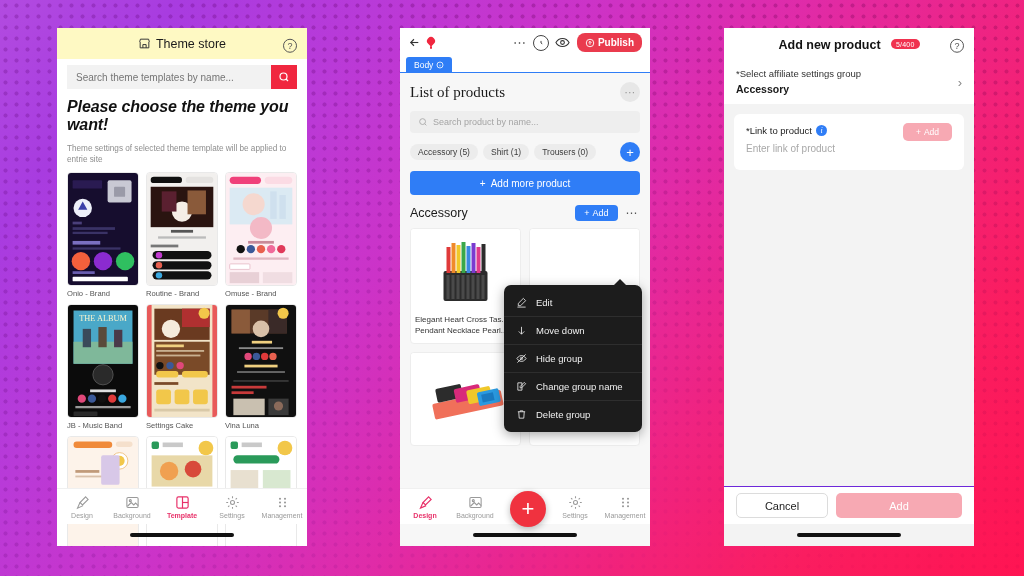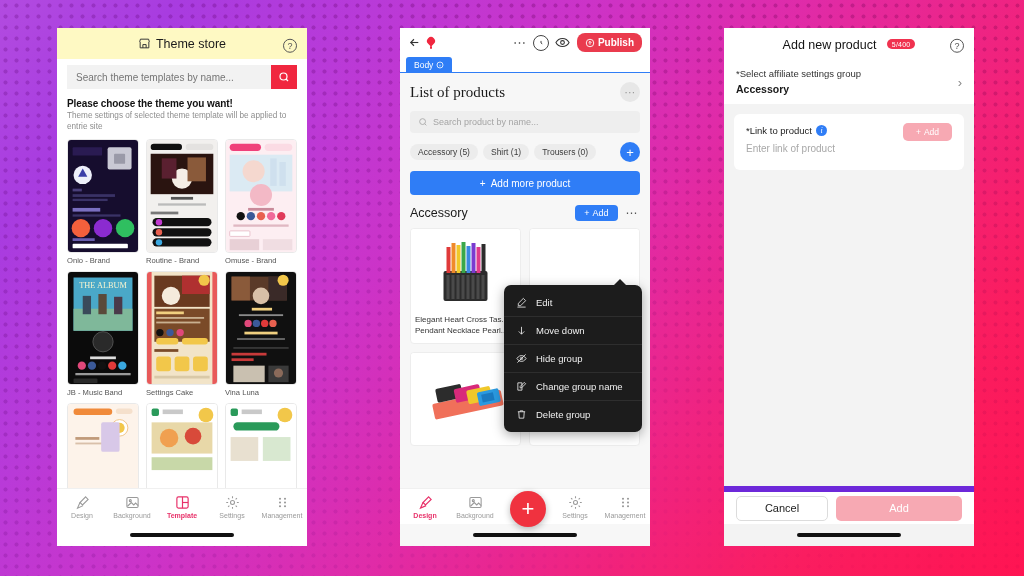--- a/index.html
+++ b/index.html
@@ -66,21 +66,21 @@
   .search-box {
     flex: 1; background: #f2f2f2; border: none; outline: none;
     font-size: 10px; color: #a9a9a9; padding: 0 9px;
     font-family: "Liberation Sans", sans-serif;
   }
   .search-btn {
     width: 26px; background: #f0273f; display: flex;
     align-items: center; justify-content: center; cursor: pointer;
   }
   .ts-body { padding: 2px 10px 0; }
-  .ts-h1 { font-size: 10px; font-weight: 700; color: #111; margin-bottom: 2px; letter-spacing:-.1px;}
+  .ts-h1 { font-size: 16px; font-weight: 700; color: #111; margin-bottom: 10px; letter-spacing:-.1px;font-style:italic;}
   .ts-sub { font-size: 8.2px; color: #8e8e8e; line-height: 1.3; margin-bottom: 7px; }
   .theme-grid { display: grid; grid-template-columns: repeat(3, 1fr); gap: 6px 7px; }
   .theme-card { }
   .theme-thumb {
     width: 100%; height: 114px; border-radius: 4px; overflow: hidden;
     border: 1px solid #e9e9e9; position: relative;
   }
   .theme-label { font-size: 7.6px; color: #555; margin-top: 3px; }
   .ts-nav {
     position: absolute; left: 0; right: 0; bottom: 22px; height: 36px;
@@ -180,21 +180,21 @@
     border-radius: 50%; background: #f0323f; color: #fff;
     display: flex; align-items: center; justify-content: center; font-size: 22px;
     line-height: 1; z-index: 30; box-shadow: 0 2px 7px rgba(0,0,0,.28);
   }
 
   
   .rp-head {
     height: 31px; display: flex; align-items: center; justify-content: center;
     position: relative; background: #fff;
   }
-  .rp-title { font-size: 12.5px; color: #131313; font-weight: 400; }
+  .rp-title { font-size: 12.5px; color: #131313; font-weight: 700; }
   .badge {
     background: #f0324f; color: #fff; font-size: 7px; border-radius: 8px;
     padding: 1.5px 5px; margin-left: 6px; vertical-align: middle; letter-spacing: .2px;
   }
   .rp-help { position: absolute; right: 10px; top: 50%; transform: translateY(-50%); }
   .rp-body { background: #f3f3f3; height: 100%; }
   .rp-sec { background: #fff; padding: 9px 12px; position: relative; }
   .rp-lab { font-size: 9.5px; color: #333; margin-bottom: 4px; }
   .rp-val { font-size: 10.5px; color: #1a1a1a; font-weight: 700; }
   .chev { position: absolute; right: 12px; top: 50%; transform: translateY(-50%); color: #888; font-size: 13px; }
@@ -210,21 +210,21 @@
   }
   .rp-ph { font-size: 10px; color: #a8a8a8; margin-top: 7px; }
   .btn-pink {
     position: absolute; right: 12px; top: 9px; background: #f7a9b3; color: #fff;
     border-radius: 5px; font-size: 8.5px; padding: 4px 13px; display: flex;
     align-items: center; gap: 3px;
   }
   .rp-foot {
     position: absolute; left: 0; right: 0; bottom: 22px; height: 38px;
     background: #fff; display: flex; align-items: center; gap: 8px; padding: 0 12px;
-    border-top: 6px solid #6d28d9;
+    border-top: 1px solid #6d28d9;
   }
   .btn-cancel {
     flex: 1; height: 25px; border: 1px solid #dcdcdc; border-radius: 5px; background: #fff;
     display: flex; align-items: center; justify-content: center; font-size: 11px; color: #222;
   }
   .btn-submit {
     flex: 1.4; height: 25px; border-radius: 5px; background: #f7a9b3; color: #fff;
     display: flex; align-items: center; justify-content: center; font-size: 11px;
   }
   svg { display: block; }

